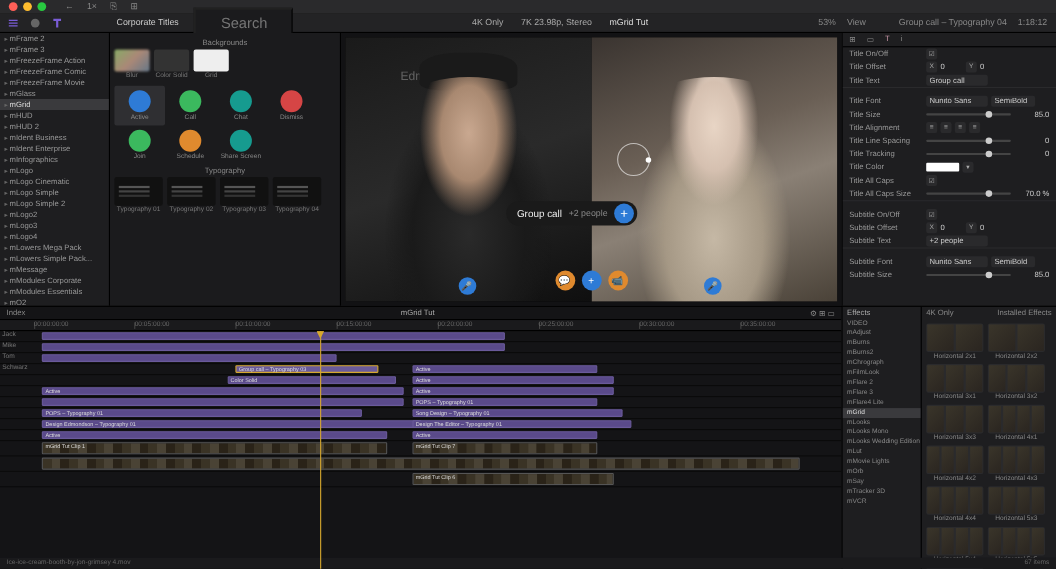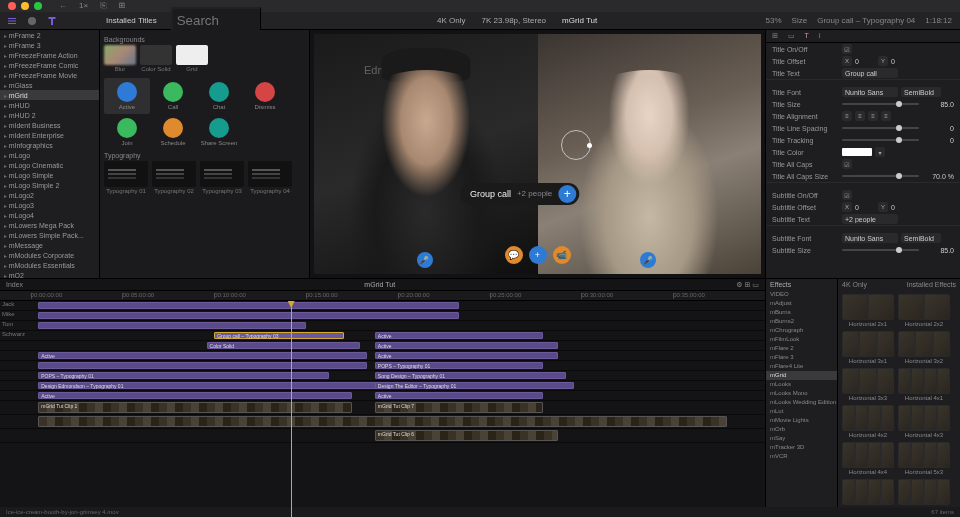--- a/index.html
+++ b/index.html
@@ -15,21 +15,21 @@
 .tb-left { display: flex; align-items: center; gap: 8px; padding-left: 6px; width: 100px; }
 .tb-icon { width: 12px; height: 12px; fill: #7a5cd6; }
 .tb-tab { font-size: 8px; color: #ccc; padding: 2px 6px; }
 .tb-center { flex: 1; display: flex; justify-content: center; color: #aaa; font-size: 8px; gap: 16px; }
 .tb-right { display: flex; gap: 10px; padding-right: 8px; color: #888; font-size: 8px; align-items: flex-start; }
 .upper { display: flex; height: 248px; }
 .sidebar-left { width: 100px; background: #1e1e20; border-right: 1px solid #000; overflow: hidden; }
 .sidebar-left .item { padding: 1px 4px; font-size: 7px; color: #999; height: 10px; line-height: 10px; white-space: nowrap; cursor: pointer; }
 .sidebar-left .item.sel { background: #3a3a3d; color: #ddd; }
 .sidebar-left .item::before { content: "▸ "; font-size: 6px; color: #666; }
-.browser { width: 210px; background: #1b1b1d; border-right: 1px solid #000; padding: 4px; overflow: hidden; }
+.browser { width: 210px; background: #1b1b1d; border-right: 1px solid #000; padding: 4px; overflow: hidden; text-align: center; }
 .browser .sect-label { font-size: 7px; color: #888; margin: 2px 0; }
 .thumb-row { display: flex; gap: 4px; margin-bottom: 6px; }
 .thumb { width: 32px; display: flex; flex-direction: column; align-items: center; gap: 1px; }
 .thumb .img { width: 32px; height: 20px; background: #333; border-radius: 2px; }
 .thumb .img.blur { background: linear-gradient(135deg,#8a6,#a87,#678); filter: blur(1px); }
 .thumb .img.white { background: #eee; }
 .thumb .lbl { font-size: 6px; color: #777; }
 .circle-grid { display: flex; flex-wrap: wrap; gap: 0; }
 .circle-item { width: 46px; display: flex; flex-direction: column; align-items: center; gap: 2px; padding: 4px; }
 .circle-item.sel { background: #2f2f32; border-radius: 2px; }
@@ -124,31 +124,31 @@
       <svg class="tb-icon" viewBox="0 0 24 24">
           <path d="M4 6h16v2H4zm0 5h16v2H4zm0 5h16v2H4z"></path>
         </svg>
       <svg class="tb-icon" viewBox="0 0 24 24" style="fill:#666">
           <circle cx="12" cy="12" r="8"></circle>
         </svg>
       <svg class="tb-icon" viewBox="0 0 24 24">
           <path d="M5 4h14v4h-5v12h-4V8H5z"></path>
         </svg>
     </div>
-    <span class="tb-tab">Installed Titles</span>
+    <span class="tb-tab">Corporate Titles</span>
     <input class="browser search" style="width: 90px; margin: 0px 8px;" placeholder="Search">
     <div class="tb-center">
       <span>4K Only</span>
       <span>7K 23.98p, Stereo</span>
       <span style="color:#ddd">mGrid Tut</span>
     </div>
     <div class="tb-right">
       <span>53%</span>
-      <span>Size</span>
-      <span style="">Group call – Typography 04</span>
+      <span>View</span>
+      <span style="margin-left:20px">Group call – Typography 04</span>
       <span>1:18:12</span>
     </div>
   </div>
 
   <div class="upper">
     <div class="sidebar-left" id="sidebar-left">
         <div class="item">mFrame 2</div>
         <div class="item">mFrame 3</div>
         <div class="item">mFreezeFrame Action</div>
         <div class="item">mFreezeFrame Comic</div>

